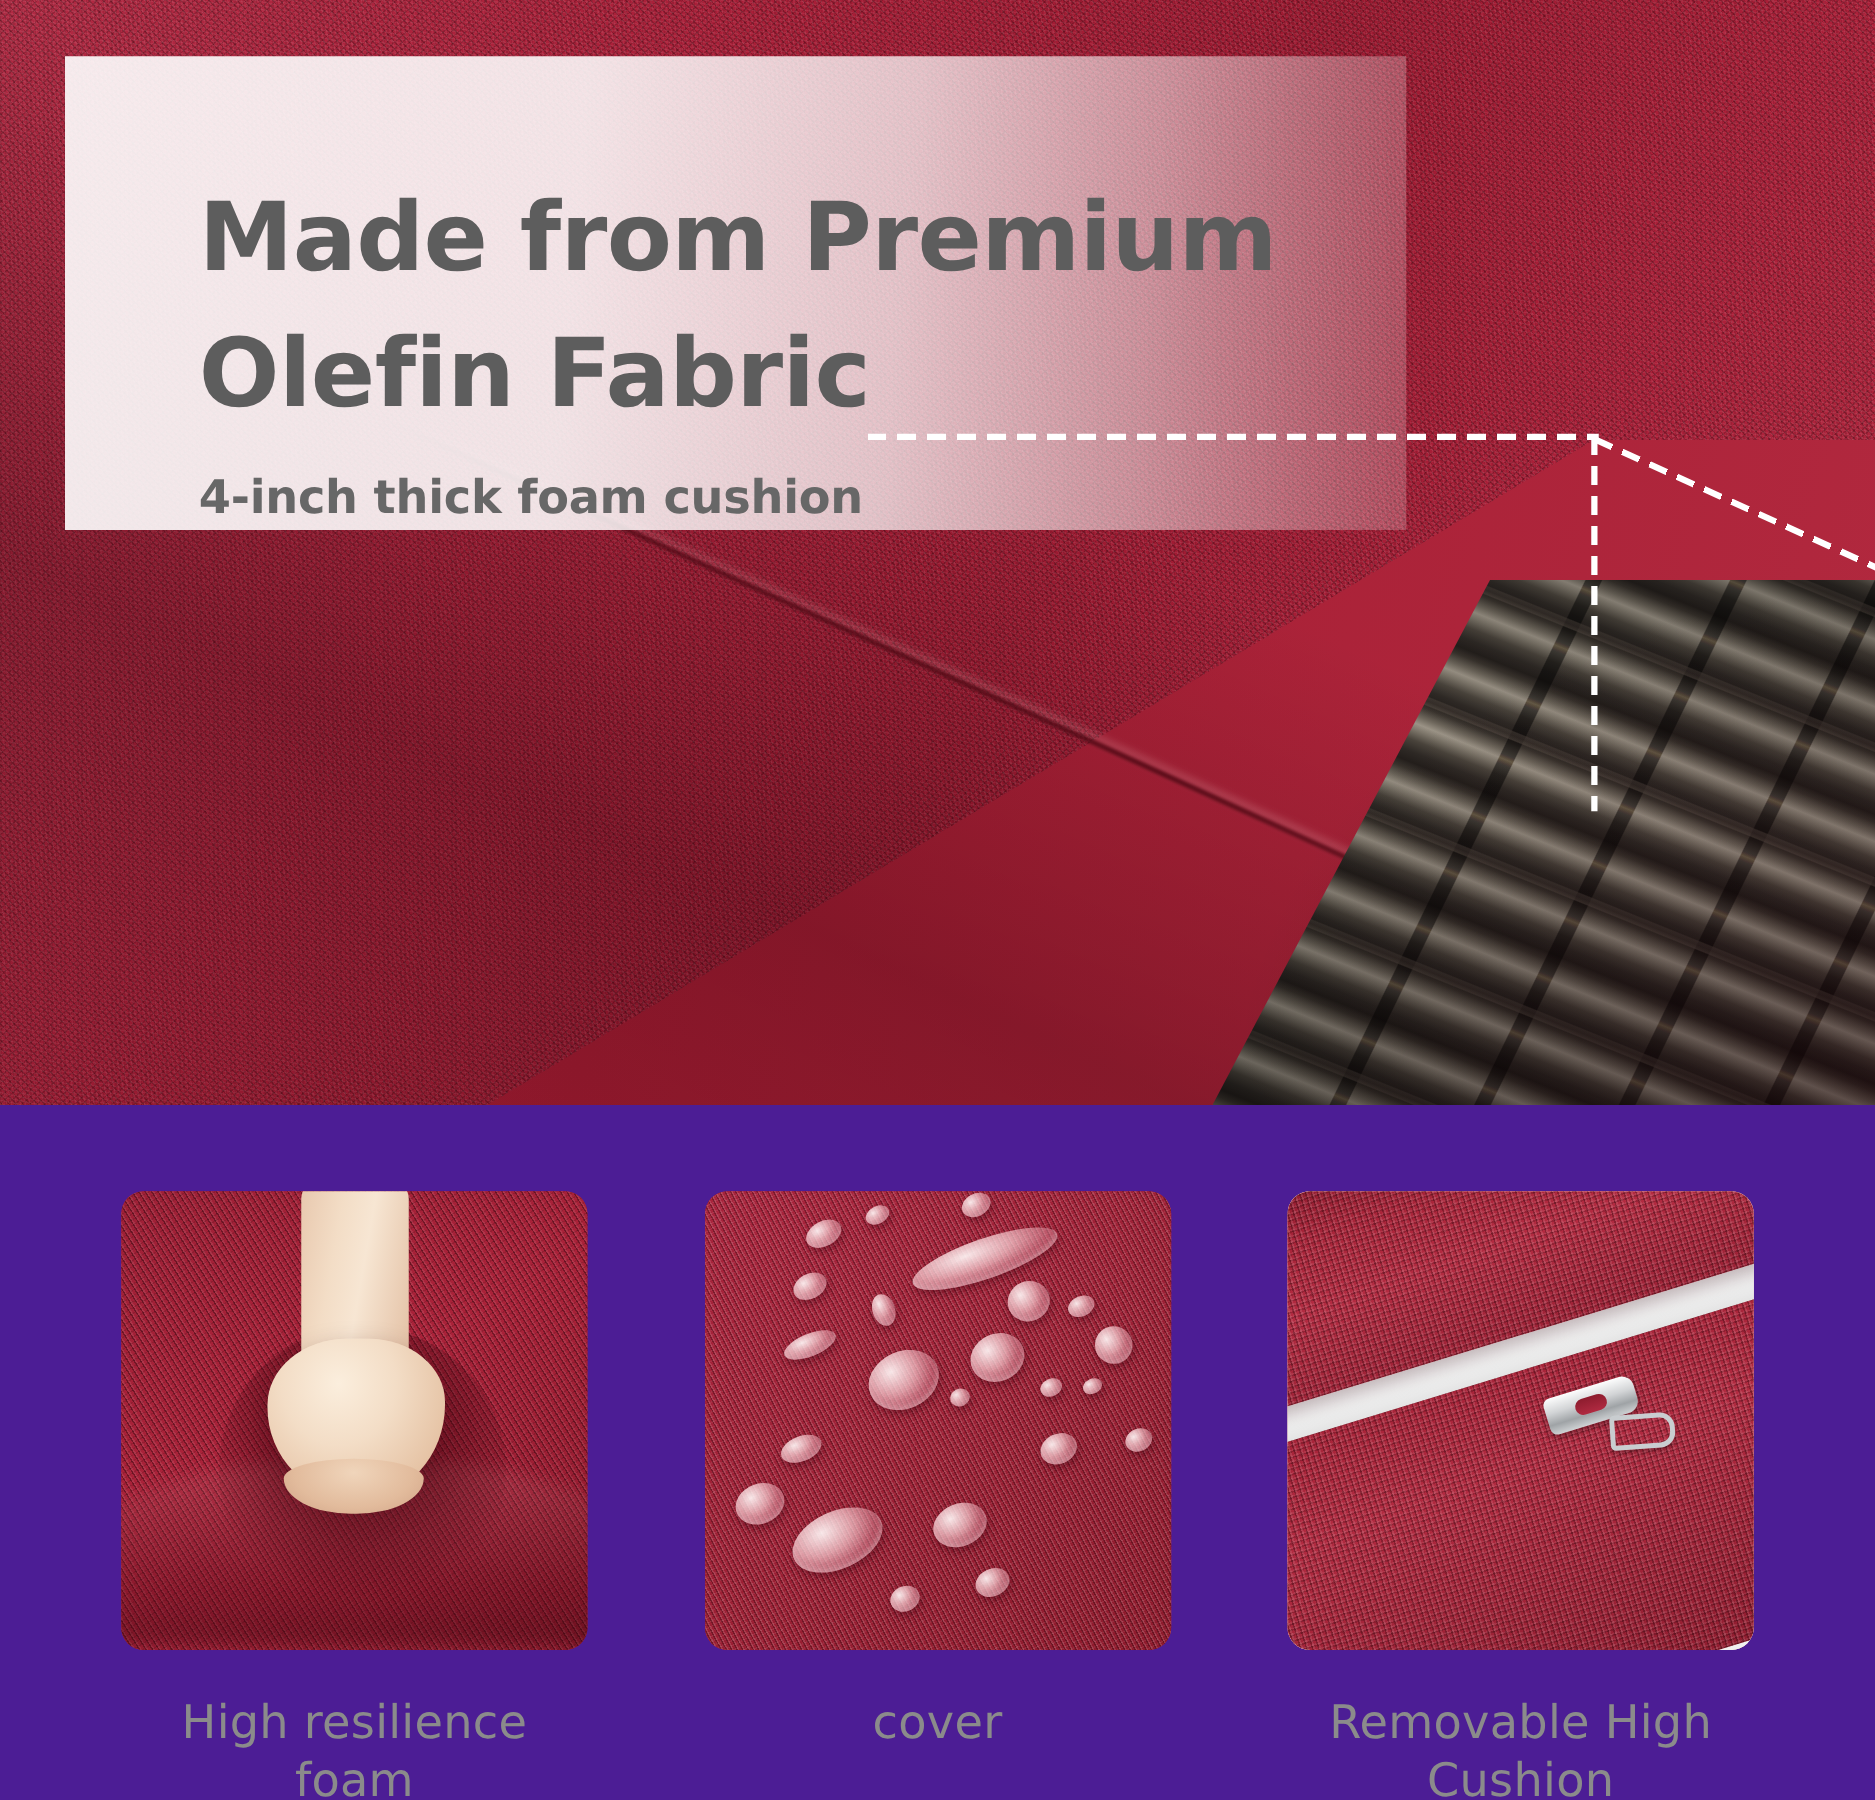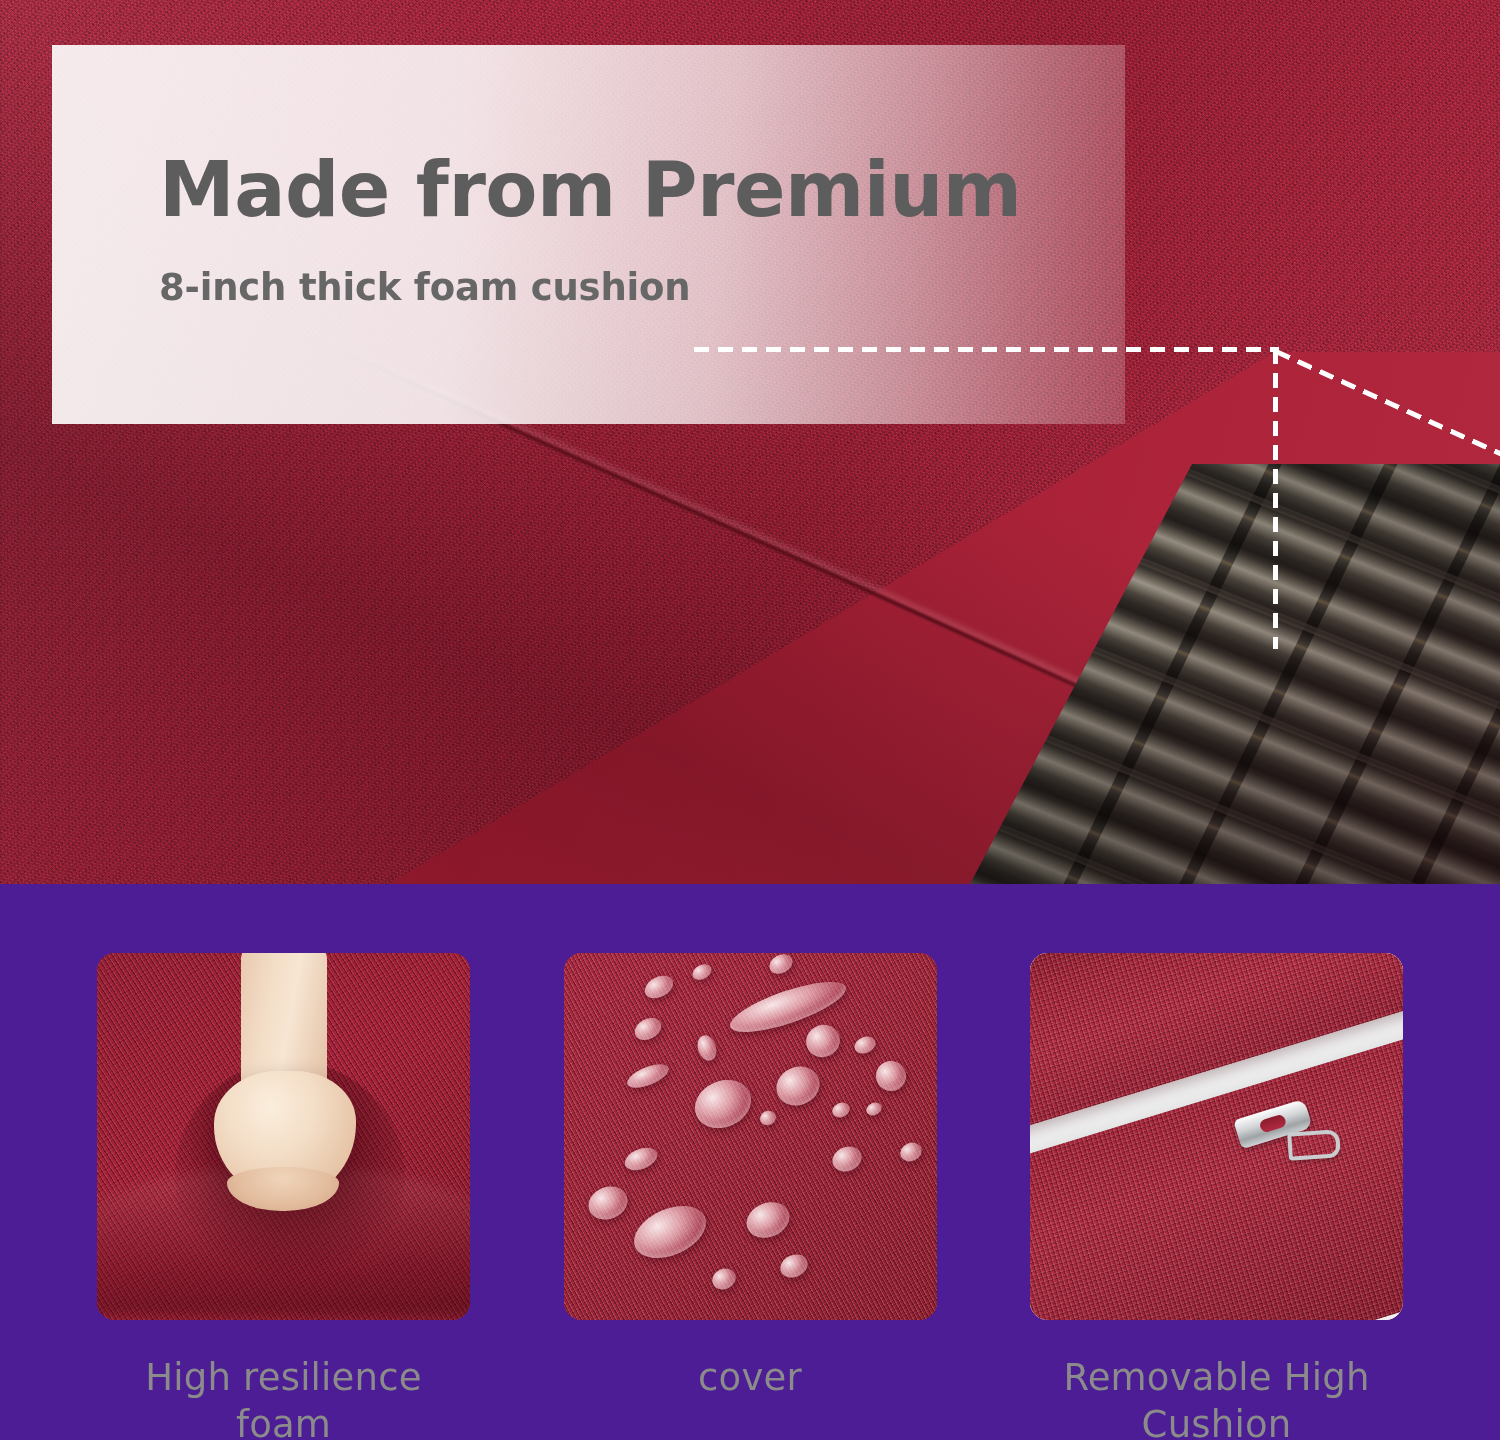--- a/index.html
+++ b/index.html
@@ -425,21 +425,22 @@
     </div>
     <div class="corner-dark"></div>
 
     <div class="dash-h"></div>
     <div class="dash-diag"></div>
     <div class="dash-v"></div>
 
     <div class="headline-panel">
       <div class="headline-inner">
         <div class="headline">Made from Premium</div>
-        <div class="subhead">8-inch thick foam cushion</div>
+        <div class="headline">Olefin Fabric</div>
+        <div class="subhead">4-inch thick foam cushion</div>
       </div>
     </div>
   </div>
 
   <div class="features">
     <div class="cards">
 
       <div class="card">
         <div class="thumb">
           <div class="t1-bg"></div>

